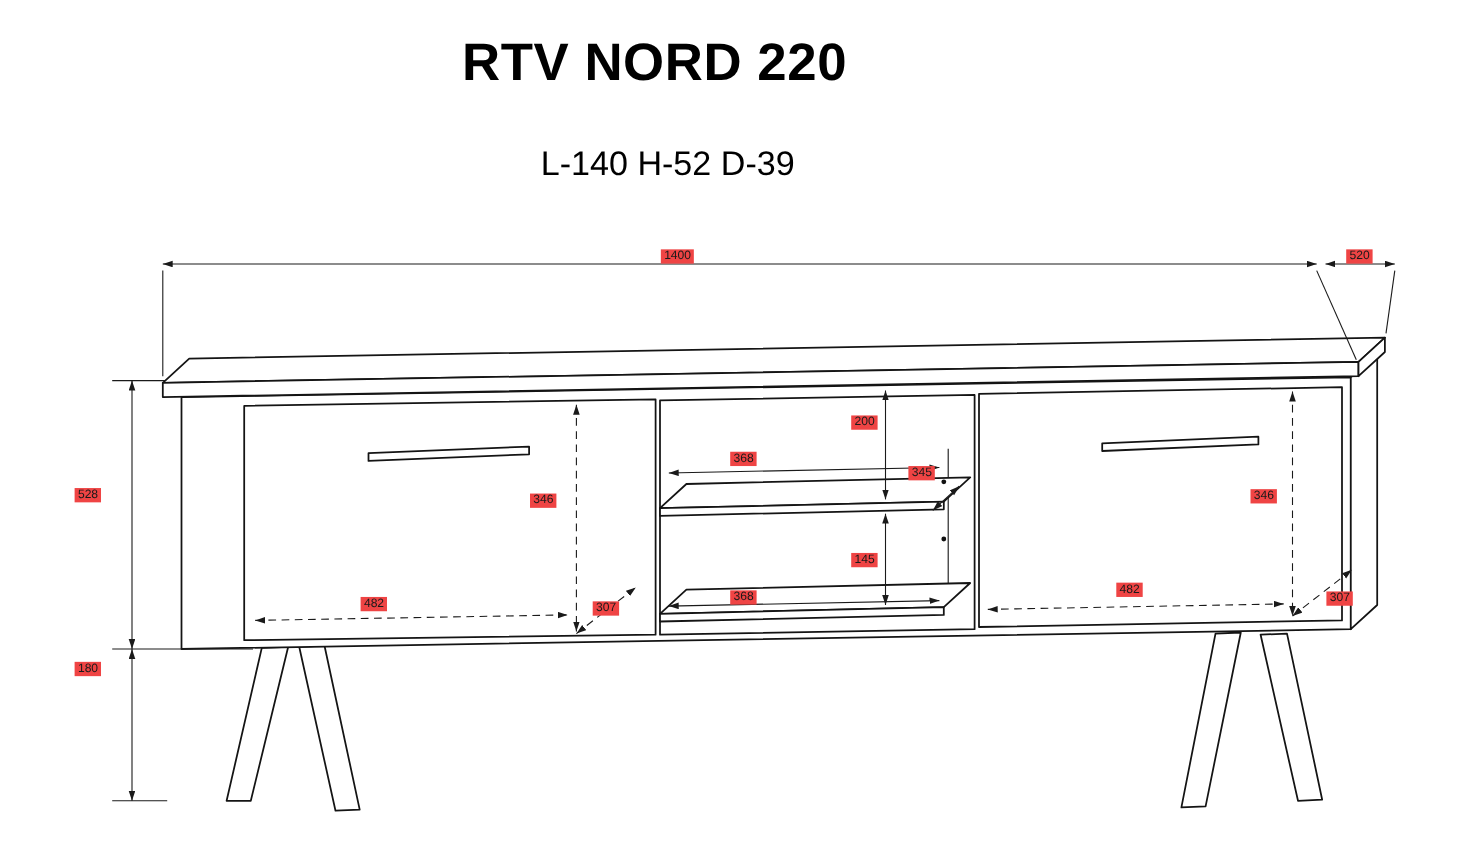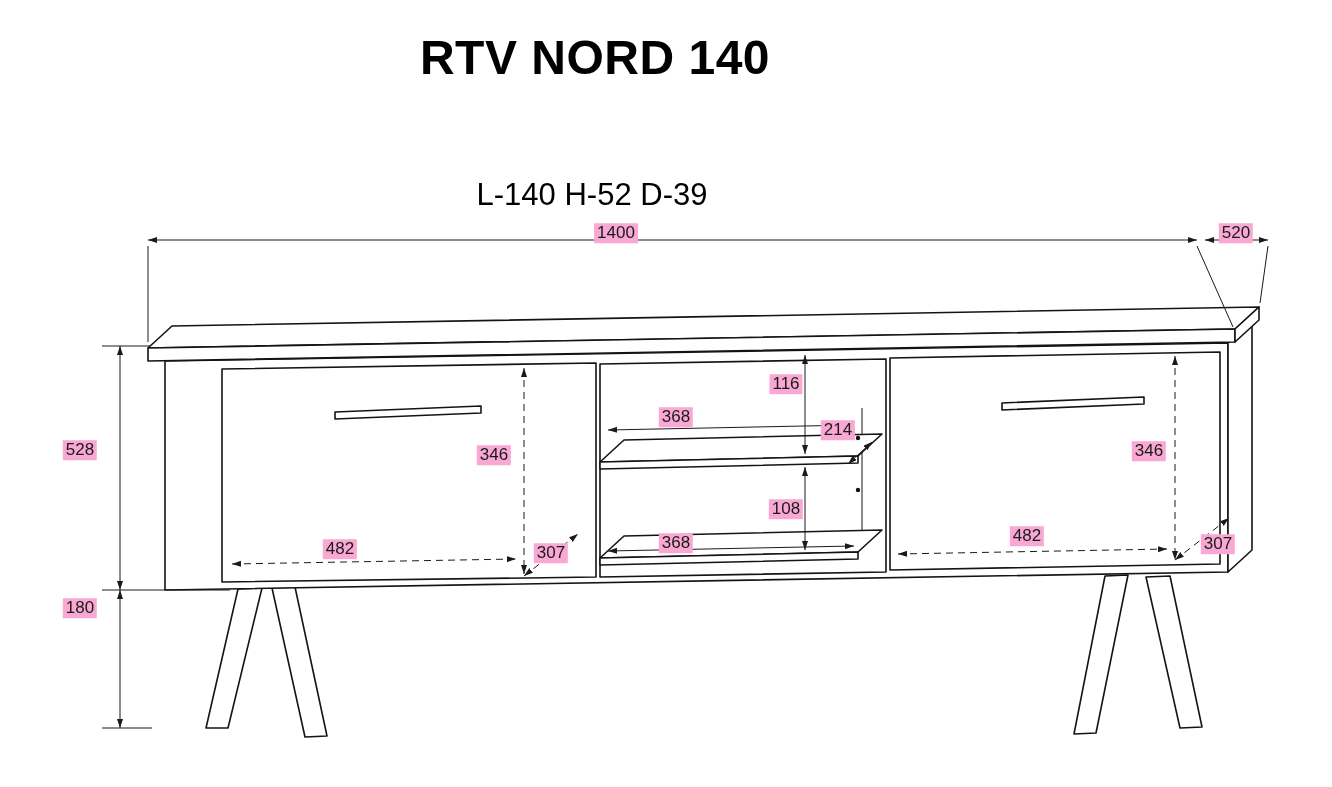--- a/index.html
+++ b/index.html
@@ -6,26 +6,26 @@
   .canvas {
     position:relative; width:1332px; height:787px; background:#ffffff;
     font-family:"Liberation Sans","DejaVu Sans",sans-serif; overflow:hidden;
   }
   .canvas svg { position:absolute; left:0; top:0; }
   .title {
     position:absolute; left:395px; top:30px; width:400px; text-align:center;
     font-size:48px; font-weight:700; color:#000; letter-spacing:0.5px;
   }
   .subtitle {
-    position:absolute; left:432px; top:131px; width:320px; text-align:center;
-    font-size:31px; font-weight:400; color:#000;margin-top:46px;
+    position:absolute; left:447px; top:131px; width:320px; text-align:center;
+    font-size:31px; font-weight:400; color:#000;
   }
   .dim {
     position:absolute; transform:translate(-50%,-50%);
-    font-size:17px; color:#1a1a1a; background:#f9a8d4;
+    font-size:11px; color:#1a1a1a; background:#ef4444;
     padding:0 3px; line-height:1.15; white-space:nowrap;
   }
 </style>
 </head>
 <body>
 
 <div class="canvas">
 
   <svg width="1332" height="787" viewBox="0 0 1332 787">
     <defs>
@@ -101,32 +101,32 @@
       <line x1="524" y1="368" x2="524" y2="574" marker-start="url(#arw)" marker-end="url(#arw)"></line>
       <line x1="232" y1="564" x2="516" y2="559" marker-start="url(#arw)" marker-end="url(#arw)"></line>
       <line x1="524" y1="576" x2="578" y2="534" marker-start="url(#arw)" marker-end="url(#arw)"></line>
 
       <line x1="1175" y1="356" x2="1175" y2="560" marker-start="url(#arw)" marker-end="url(#arw)"></line>
       <line x1="898" y1="554" x2="1167" y2="549" marker-start="url(#arw)" marker-end="url(#arw)"></line>
       <line x1="1175" y1="560" x2="1229" y2="518" marker-start="url(#arw)" marker-end="url(#arw)"></line>
     </g>
   </svg>
 
-  <div class="title">RTV NORD 140</div>
+  <div class="title">RTV NORD 220</div>
   <div class="subtitle">L-140 H-52 D-39</div>
 
   <span class="dim" style="left:616px;top:233px">1400</span>
   <span class="dim" style="left:1236px;top:233px">520</span>
   <span class="dim" style="left:80px;top:450px">528</span>
   <span class="dim" style="left:80px;top:608px">180</span>
 
-  <span class="dim" style="left:786px;top:384px">116</span>
+  <span class="dim" style="left:786px;top:384px">200</span>
   <span class="dim" style="left:676px;top:417px">368</span>
-  <span class="dim" style="left:838px;top:430px">214</span>
-  <span class="dim" style="left:786px;top:509px">108</span>
+  <span class="dim" style="left:838px;top:430px">345</span>
+  <span class="dim" style="left:786px;top:509px">145</span>
   <span class="dim" style="left:676px;top:543px">368</span>
 
   <span class="dim" style="left:494px;top:455px">346</span>
   <span class="dim" style="left:340px;top:549px">482</span>
   <span class="dim" style="left:551px;top:553px">307</span>
 
   <span class="dim" style="left:1149px;top:451px">346</span>
   <span class="dim" style="left:1027px;top:536px">482</span>
   <span class="dim" style="left:1218px;top:544px">307</span>
 

